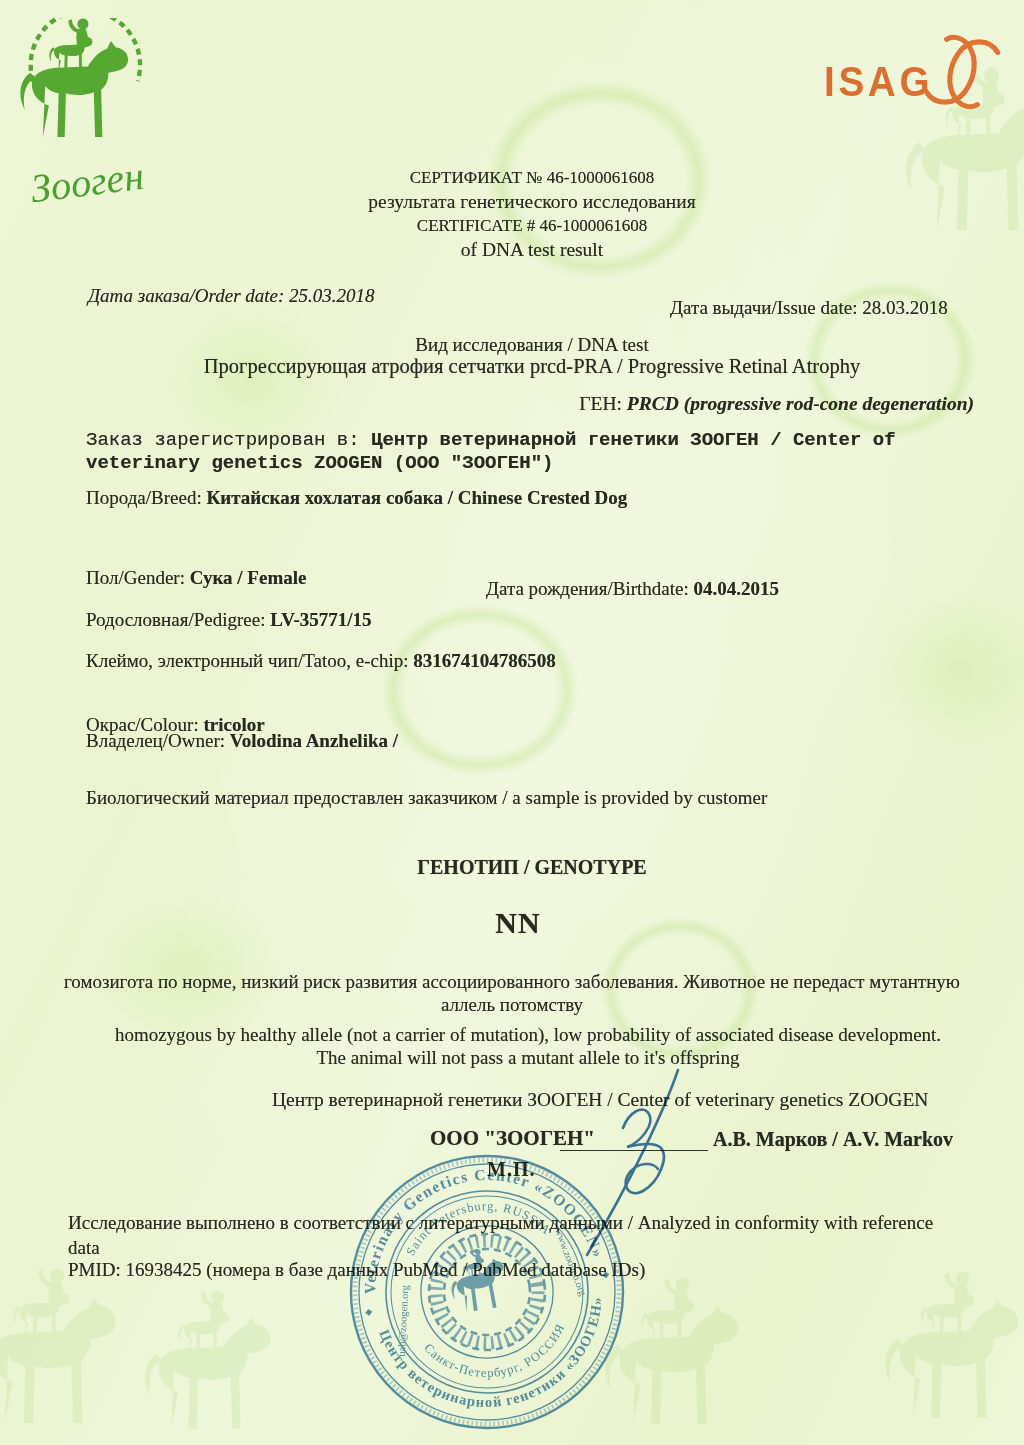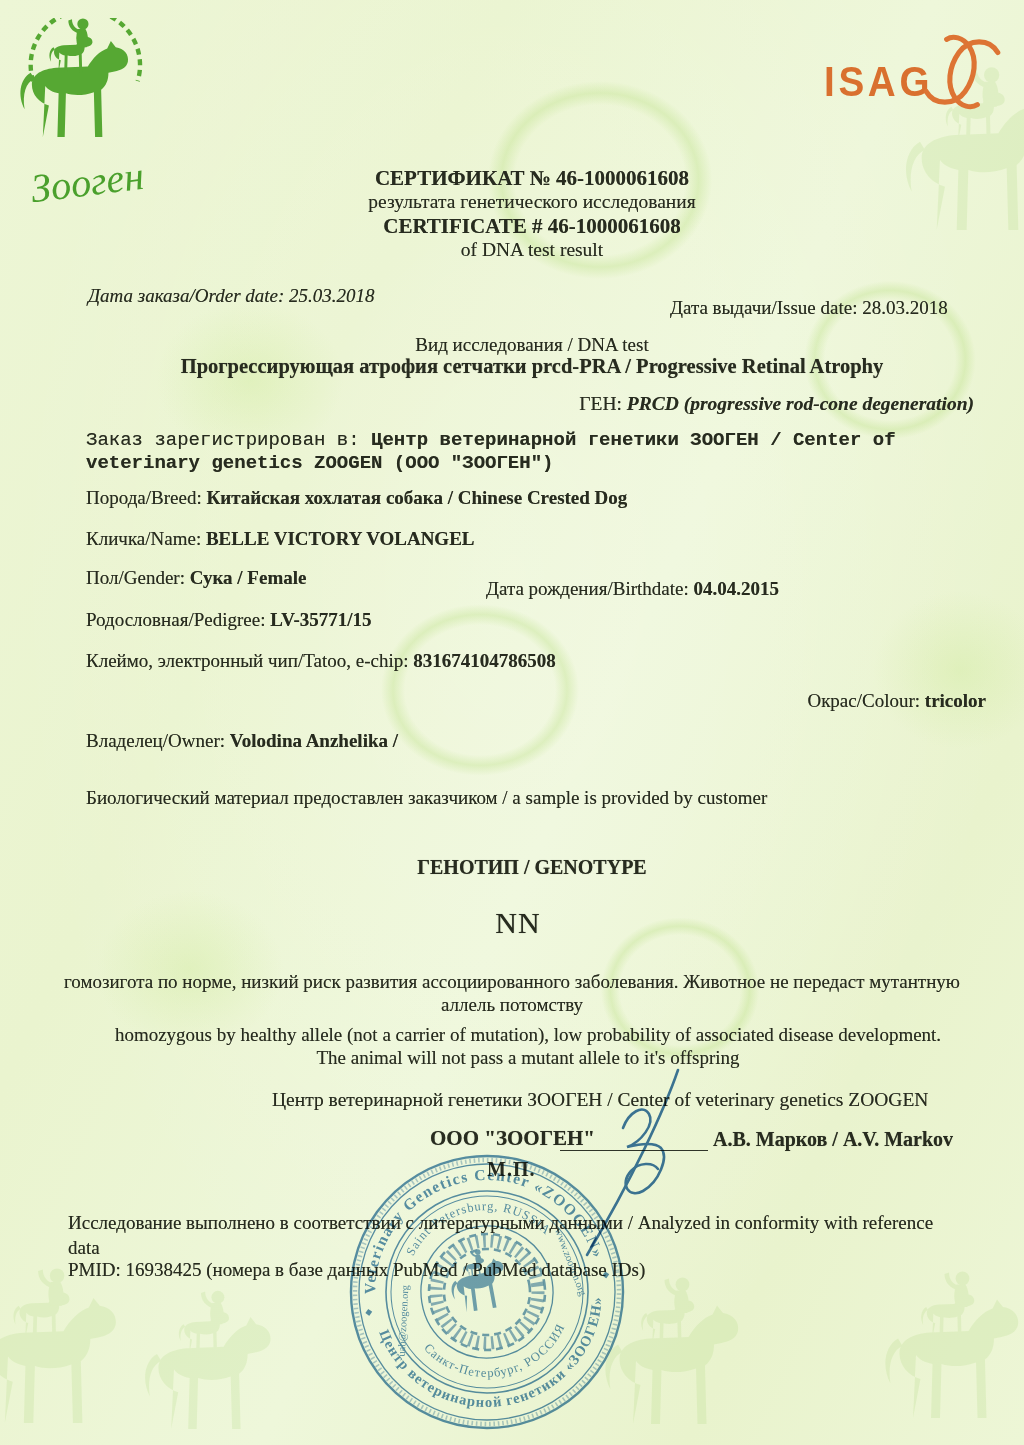--- a/index.html
+++ b/index.html
@@ -27,21 +27,21 @@
   .logo{position:absolute;left:16px;top:18px;}
   .isag-text{
     position:absolute;left:824px;top:58px;
     font-family:"Liberation Sans","DejaVu Sans",sans-serif;
     font-weight:bold;font-size:42px;letter-spacing:4px;color:#d9702f;
     transform:scaleX(.92);transform-origin:left top;
   }
   .isag-dna{position:absolute;left:916px;top:26px;}
   
   .title-block{position:absolute;left:64px;top:166px;width:936px;text-align:center;}
-  .t-bold{font-size:21px;font-weight:bold;line-height:24px;text-shadow:0 0 .6px rgba(45,50,35,.6);}
+  .t-bold{font-size:17px;font-weight:normal;line-height:24px;text-shadow:0 0 .6px rgba(45,50,35,.6);}
   .t-reg{font-size:19.5px;line-height:24px;text-shadow:0 0 .5px rgba(45,50,35,.5);}
   .center-line{position:absolute;left:64px;width:936px;text-align:center;}
   .gene-line{position:absolute;right:50px;top:393px;font-size:19.5px;text-shadow:0 0 .6px rgba(45,50,35,.55);}
   .interp{position:absolute;text-align:center;font-size:19px;line-height:23px;text-shadow:0 0 .5px rgba(45,50,35,.5);}
   .sig-underline{position:absolute;left:560px;top:1150px;width:148px;border-top:1.8px solid #2f3428;}
   .stamp{position:absolute;left:337px;top:1142px;mix-blend-mode:multiply;z-index:5;}
   .signature{position:absolute;left:545px;top:1050px;mix-blend-mode:multiply;z-index:6;}
   .seal-mark{z-index:2;}
   .defs-holder{position:absolute;width:0;height:0;overflow:hidden;}
 </style>
@@ -121,68 +121,64 @@
   <div class="abs txt" style="left:88px;top:284px;font-style:italic;">
     <span class="lbl">Дата заказа/Order date:</span>
     <span>25.03.2018</span>
   </div>
   <div class="abs txt" style="left:670px;top:296px;">
     <span class="lbl">Дата выдачи/Issue date:</span>
     <span>28.03.2018</span>
   </div>
 
   <div class="center-line txt" style="top:333px;">Вид исследования / DNA test</div>
-  <div class="center-line" style="top:355px;font-size:20.5px;font-weight:bold;text-shadow:0 0 .7px rgba(45,50,35,.6);">Прогрессирующая атрофия сетчатки prcd-PRA / Progressive Retinal Atrophy</div>
+  <div class="center-line" style="top:355px;font-size:20.5px;font-weight:normal;text-shadow:0 0 .7px rgba(45,50,35,.6);">Прогрессирующая атрофия сетчатки prcd-PRA / Progressive Retinal Atrophy</div>
   <div class="gene-line">
     <span class="lbl">ГЕН:</span>
     <b><i>PRCD (progressive rod-cone degeneration)</i></b>
   </div>
 
   <div class="row txt" style="top:429px;font-family:Liberation Mono, monospace;">
     <span class="lbl">Заказ зарегистрирован в:</span>
     <b class="val">Центр ветеринарной генетики ЗООГЕН / Center of veterinary genetics ZOOGEN (ООО "ЗООГЕН")</b>
   </div>
 
   <div class="row txt" style="top:486px;">
     <span class="lbl">Порода/Breed:</span>
     <b class="val">Китайская хохлатая собака / Chinese Crested Dog</b>
-  </div>
-  <div class="row txt" style="top:527px;">
-    <span class="lbl">Кличка/Name:</span>
-    <b class="val">BELLE VICTORY VOLANGEL</b>
   </div>
   <div class="row txt" style="top:566px;">
     <span class="lbl">Пол/Gender:</span>
     <b class="val">Сука / Female</b>
     <span class="abs" style="left:400px;top:11px;white-space:nowrap;">
       <span class="lbl">Дата рождения/Birthdate:</span>
       <b class="val">04.04.2015</b>
     </span>
   </div>
   <div class="row txt" style="top:608px;">
     <span class="lbl">Родословная/Pedigree:</span>
     <b class="val">LV-35771/15</b>
   </div>
   <div class="row txt" style="top:649px;">
     <span class="lbl">Клеймо, электронный чип/Tatoo, e-chip:</span>
     <b class="val">831674104786508</b>
   </div>
-  <div class="row txt" style="top:689px;text-align:right;">
+  <div class="row txt" style="top:713px;">
     <span class="lbl">Окрас/Colour:</span>
     <b class="val">tricolor</b>
   </div>
   <div class="row txt" style="top:729px;">
     <span class="lbl">Владелец/Owner:</span>
     <b class="val">Volodina Anzhelika /</b>
   </div>
 
   <div class="row txt" style="top:786px;">Биологический материал предоставлен заказчиком / a sample is provided by customer</div>
 
   <div class="abs" style="left:28px;top:856px;width:1008px;text-align:center;font-size:20px;font-weight:bold;text-shadow:0 0 .7px rgba(45,50,35,.6);">ГЕНОТИП / GENOTYPE</div>
-  <div class="abs" style="left:14px;top:906px;width:1008px;text-align:center;font-size:30px;font-weight:normal;letter-spacing:1px;text-shadow:0 0 .8px rgba(45,50,35,.65);">NN</div>
+  <div class="abs" style="left:14px;top:906px;width:1008px;text-align:center;font-size:30px;font-weight:bold;letter-spacing:1px;text-shadow:0 0 .8px rgba(45,50,35,.65);">NN</div>
   <div class="interp" style="left:60px;top:970px;width:904px;">гомозигота по норме, низкий риск развития ассоциированного заболевания. Животное не передаст мутантную аллель потомству</div>
   <div class="interp" style="left:106px;top:1016px;width:844px;margin-top:7px;">homozygous by healthy allele (not a carrier of mutation), low probability of associated disease development. The animal will not pass a mutant allele to it's offspring</div>
 
   <div class="abs txt" style="left:272px;top:1088px;white-space:nowrap;font-size:19.5px;">Центр ветеринарной генетики ЗООГЕН / Center of veterinary genetics ZOOGEN</div>
   <div class="abs" style="left:430px;top:1126px;font-size:21px;font-weight:bold;text-shadow:0 0 .7px rgba(45,50,35,.6);">ООО "ЗООГЕН"</div>
   <div class="sig-underline"></div>
   <div class="abs" style="left:713px;top:1128px;font-size:20px;font-weight:bold;text-shadow:0 0 .7px rgba(45,50,35,.6);">А.В. Марков / A.V. Markov</div>
   <div class="abs seal-mark" style="left:487px;top:1158px;font-size:20px;font-weight:bold;letter-spacing:1px;">М.П.</div>
 
   <div class="abs txt" style="left:68px;top:1210px;width:890px;line-height:25px;">Исследование выполнено в соответствии с литературными данными / Analyzed in conformity with reference data</div>

